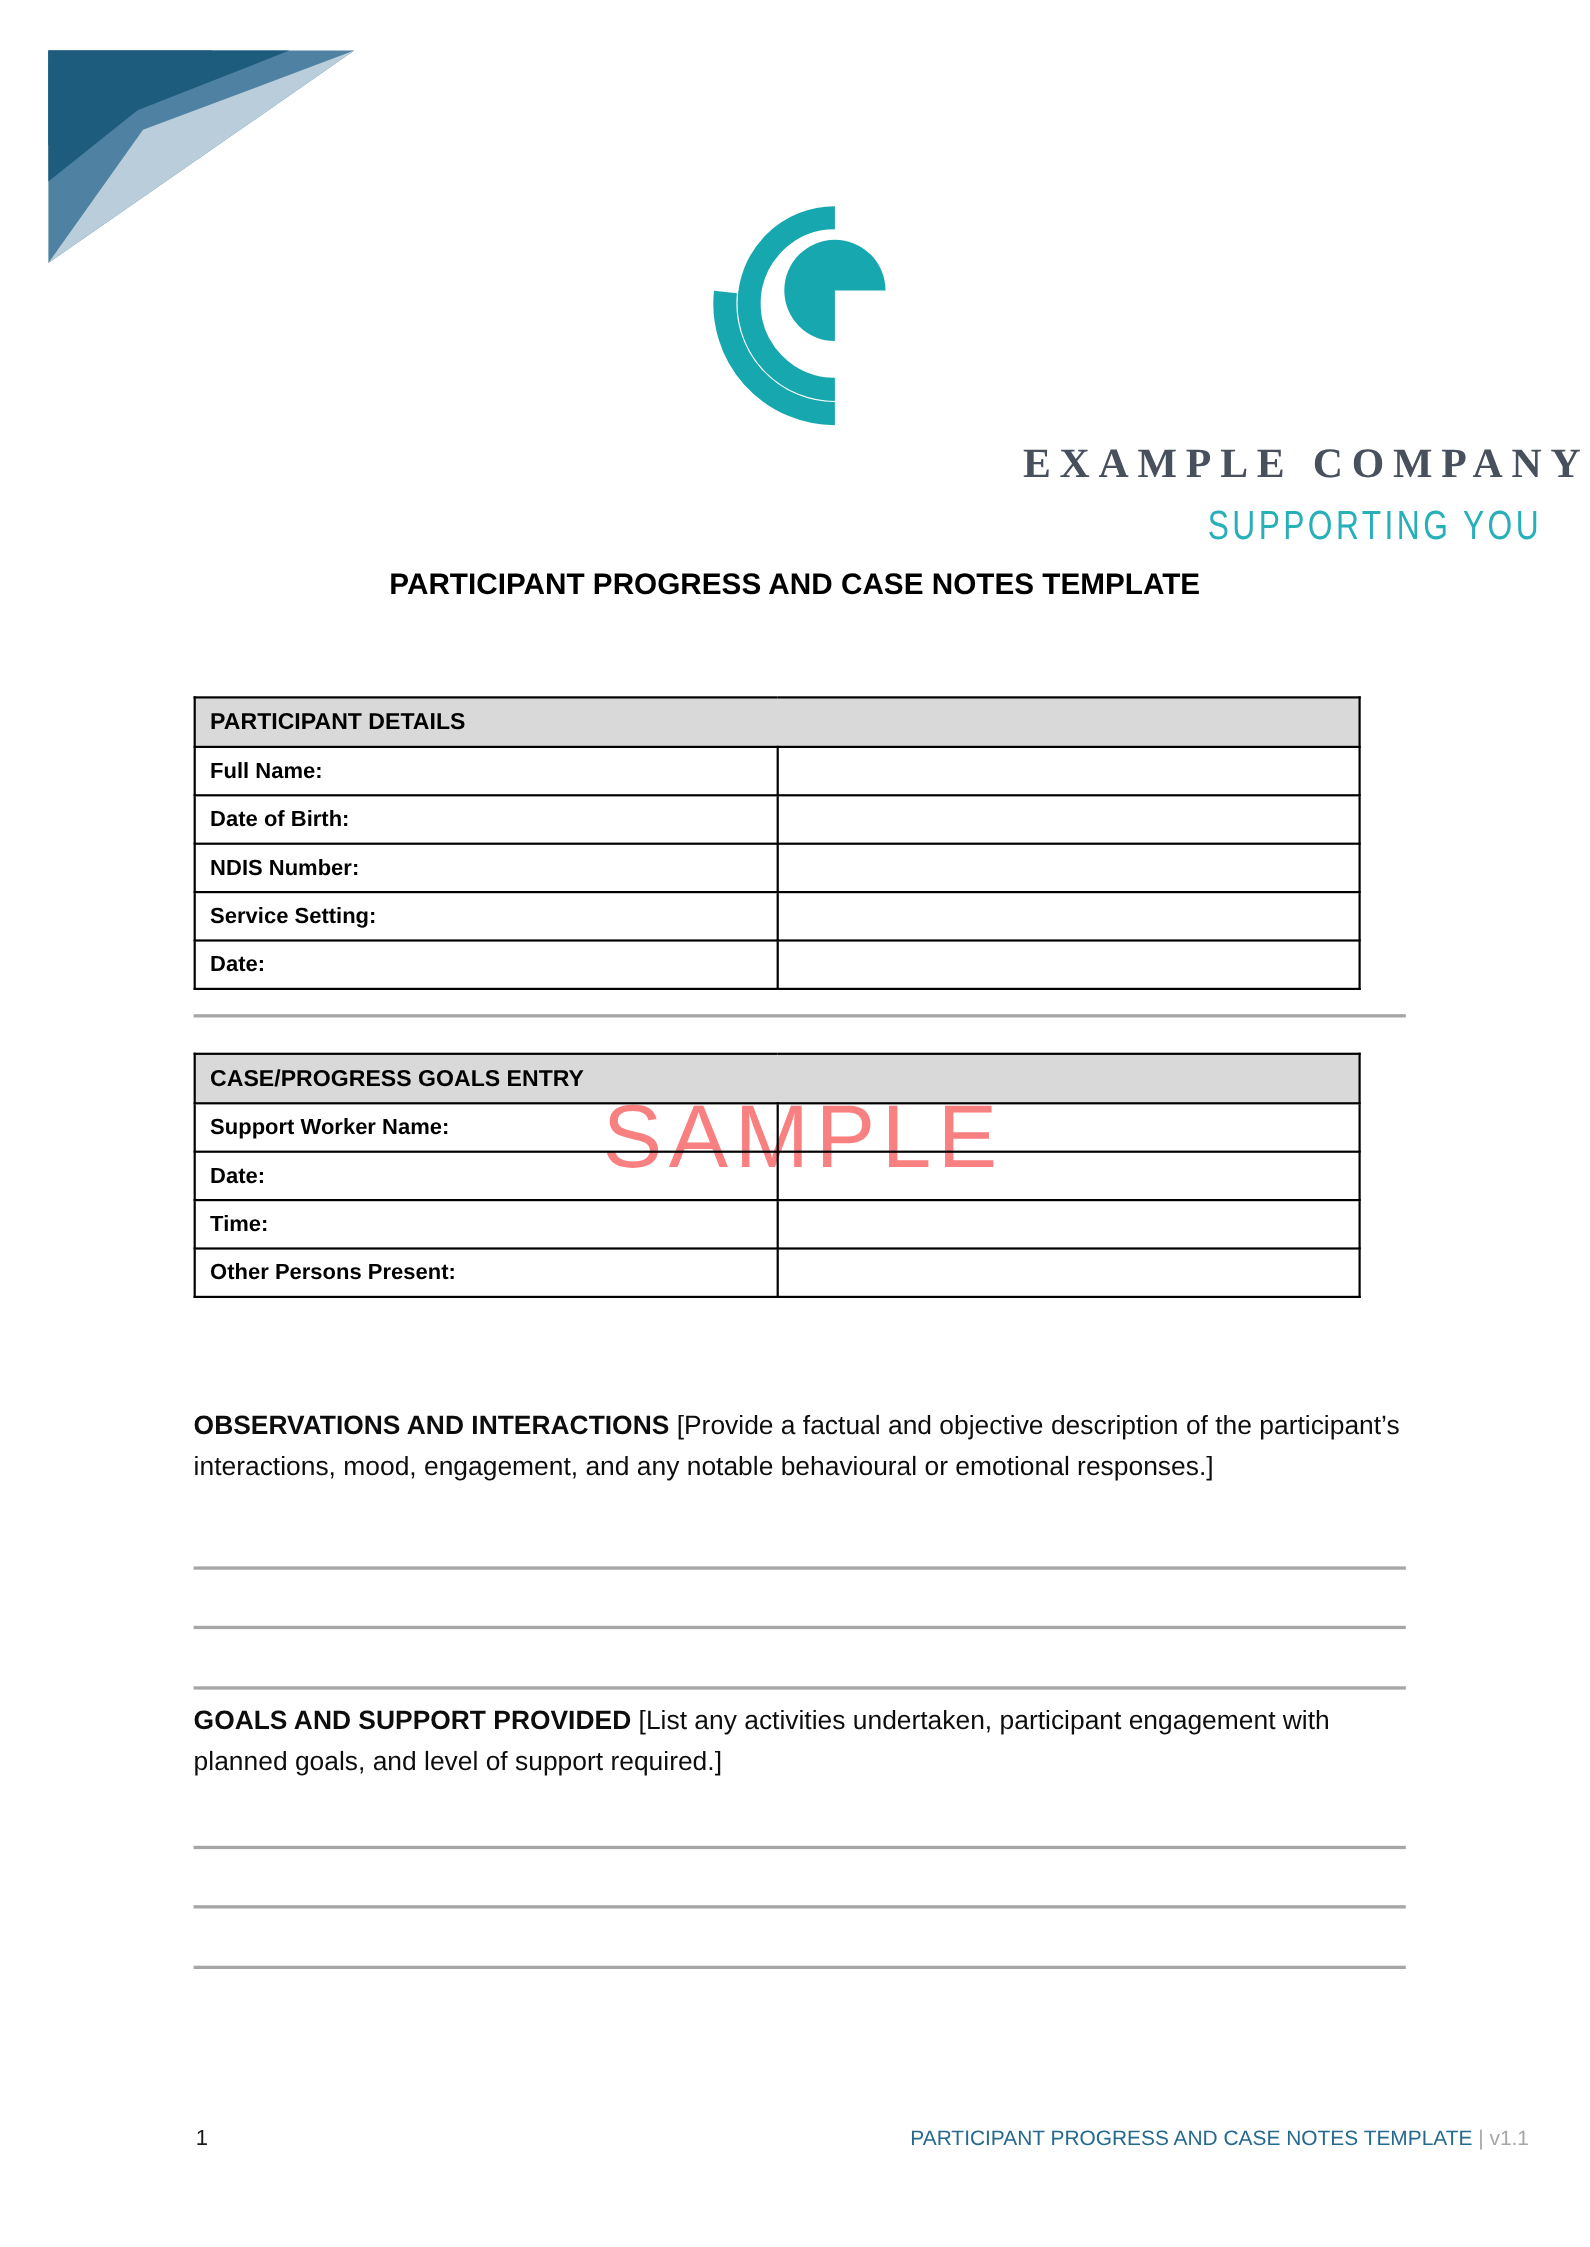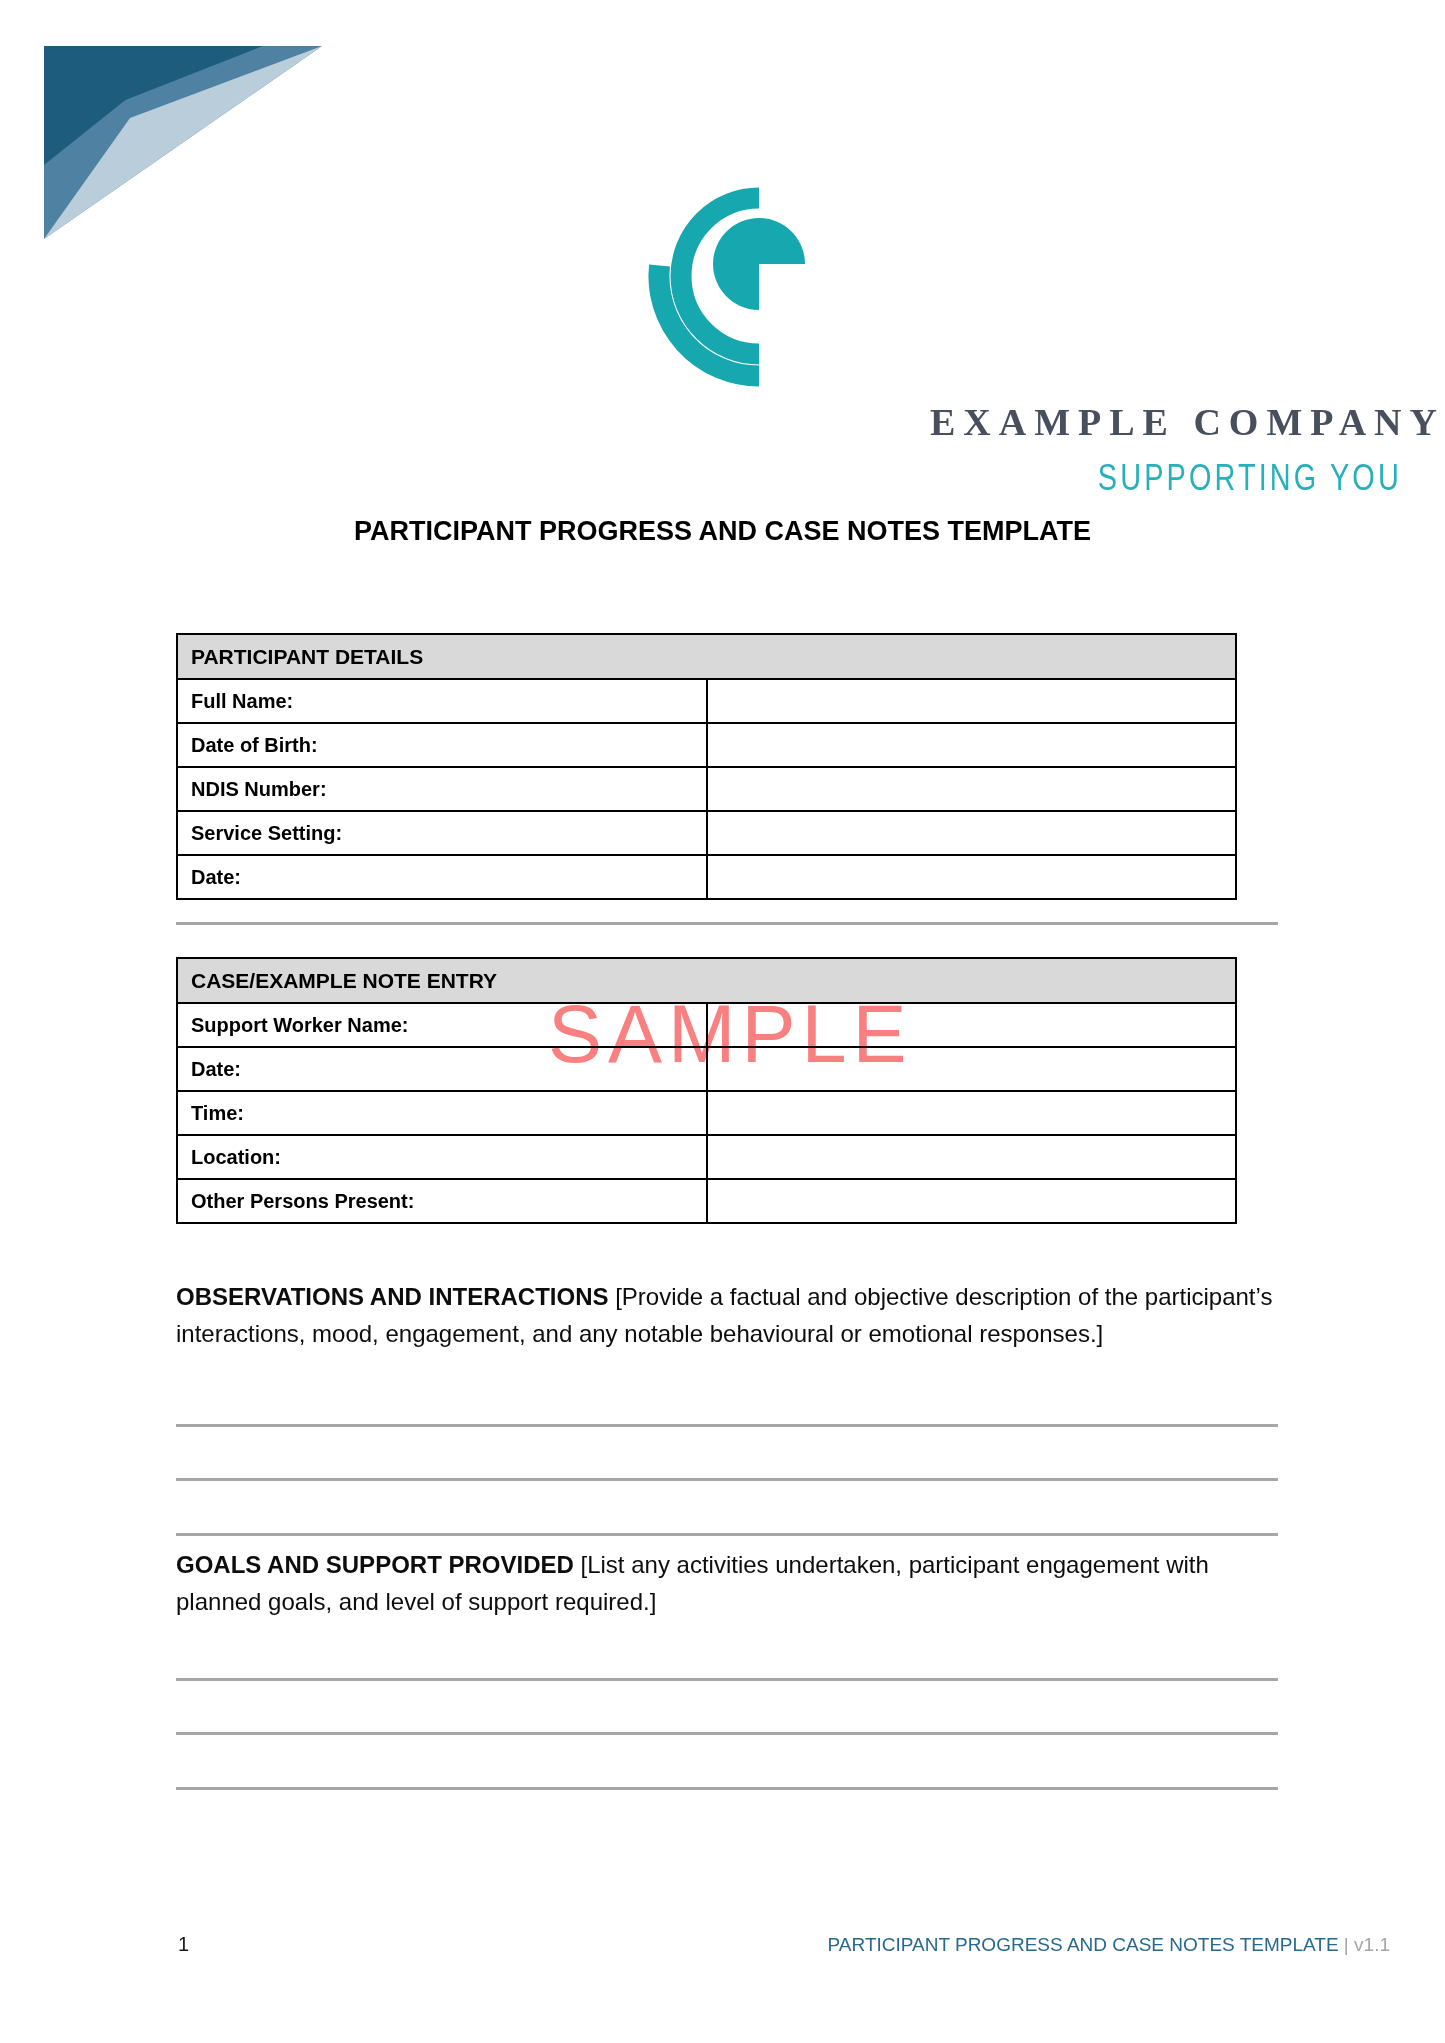--- a/index.html
+++ b/index.html
@@ -144,36 +144,32 @@
       <td class="value"></td>
     </tr>
   </tbody>
     </table>
 
   <div class="rule" style="top:922px;"></div>
 
   <table class="doc-table t2">
     <tbody>
         <tr>
-      <th colspan="2">CASE/EXAMPLE NOTE ENTRY</th>
+      <th colspan="2">CASE/PROGRESS GOALS ENTRY</th>
     </tr>
     <tr>
       <td class="label">Support Worker Name:</td>
       <td class="value"></td>
     </tr>
     <tr>
       <td class="label">Date:</td>
       <td class="value"></td>
     </tr>
     <tr>
       <td class="label">Time:</td>
-      <td class="value"></td>
-    </tr>
-    <tr>
-      <td class="label">Location:</td>
       <td class="value"></td>
     </tr>
     <tr>
       <td class="label">Other Persons Present:</td>
       <td class="value"></td>
     </tr>
   </tbody>
     </table>
 
   <div class="section sec-obs">

